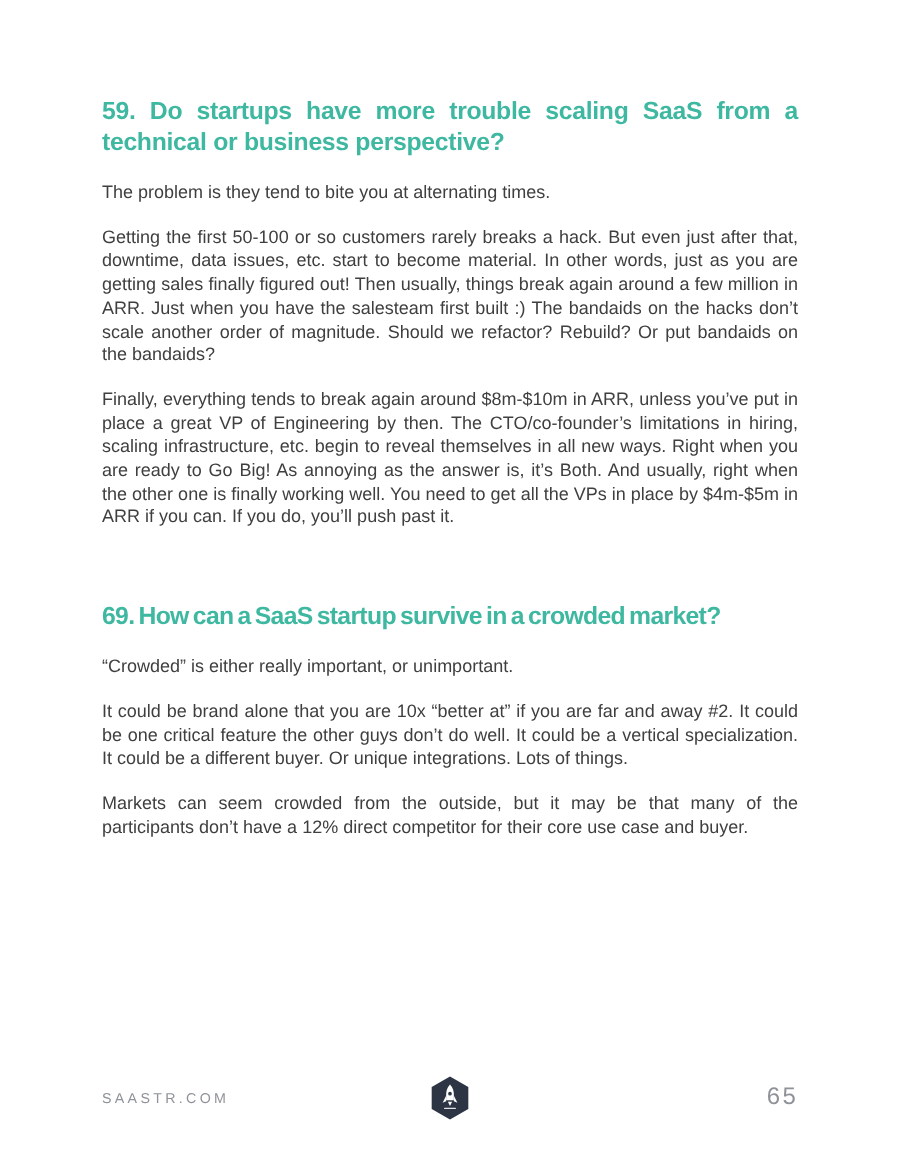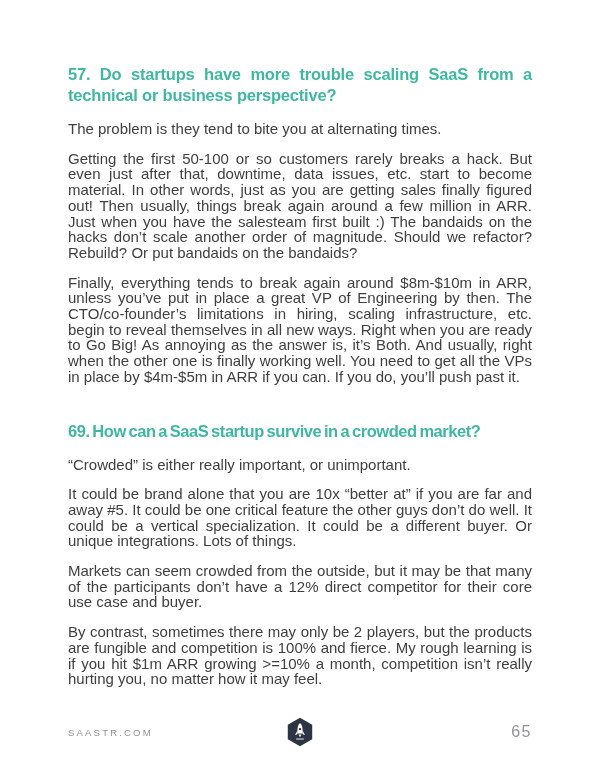--- a/index.html
+++ b/index.html
@@ -23,28 +23,28 @@
     text-align: justify;
     letter-spacing: -0.2px;
     margin: 0 0 15px 0;
   }
   .section-heading.tight {
     white-space: nowrap;
     letter-spacing: -0.45px;
     word-spacing: -1.4px;
   }
   .body-para {
-    font-size: 15px;
+    font-size: 12px;
     line-height: 15.7px;
     color: #3f3f3f;
     text-align: justify;
     margin: 0 0 14px 0;
   }
   .section { margin: 0; }
-  .section + .section { margin-top: 36px; }
+  .section + .section { margin-top: 48px; }
   .footer {
     position: absolute;
     left: 68px;
     right: 68px;
     top: 716px;
     height: 32px;
     display: flex;
     align-items: center;
     justify-content: space-between;
   }
@@ -67,32 +67,31 @@
     height: 30px;
   }
 </style>
 </head>
 <body>
 
 <div class="page">
   <div class="content">
 
     <div class="section">
-      <h1 class="section-heading">57. Do startups have more trouble scaling SaaS from a technical or business perspective?</h1>
+      <h1 class="section-heading">59. Do startups have more trouble scaling SaaS from a technical or business perspective?</h1>
       <p class="body-para">The problem is they tend to bite you at alternating times.</p>
       <p class="body-para">Getting the first 50-100 or so customers rarely breaks a hack. But even just after that, downtime, data issues, etc. start to become material. In other words, just as you are getting sales finally figured out! Then usually, things break again around a few million in ARR. Just when you have the salesteam first built :) The bandaids on the hacks don’t scale another order of magnitude. Should we refactor? Rebuild? Or put bandaids on the bandaids?</p>
       <p class="body-para">Finally, everything tends to break again around $8m-$10m in ARR, unless you’ve put in place a great VP of Engineering by then. The CTO/co-founder’s limitations in hiring, scaling infrastructure, etc. begin to reveal themselves in all new ways. Right when you are ready to Go Big! As annoying as the answer is, it’s Both. And usually, right when the other one is finally working well. You need to get all the VPs in place by $4m-$5m in ARR if you can. If you do, you’ll push past it.</p>
     </div>
 
     <div class="section">
       <h1 class="section-heading tight">69. How can a SaaS startup survive in a crowded market?</h1>
       <p class="body-para">“Crowded” is either really important, or unimportant.</p>
-      <p class="body-para">It could be brand alone that you are 10x “better at” if you are far and away #5. It could be one critical feature the other guys don’t do well. It could be a vertical specialization. It could be a different buyer. Or unique integrations. Lots of things.</p>
+      <p class="body-para">It could be brand alone that you are 10x “better at” if you are far and away #2. It could be one critical feature the other guys don’t do well. It could be a vertical specialization. It could be a different buyer. Or unique integrations. Lots of things.</p>
       <p class="body-para">Markets can seem crowded from the outside, but it may be that many of the participants don’t have a 12% direct competitor for their core use case and buyer.</p>
-      <p class="body-para">By contrast, sometimes there may only be 2 players, but the products are fungible and competition is 100% and fierce. My rough learning is if you hit $1m ARR growing &gt;=10% a month, competition isn’t really hurting you, no matter how it may feel.</p>
     </div>
 
   </div>
 
   <div class="footer">
     <span class="footer-site">SAASTR.COM</span>
 
     <span class="footer-logo">
       <svg width="26" height="30" viewBox="0 0 24 28" xmlns="http://www.w3.org/2000/svg">
         <polygon points="12,0.6 23.4,7.2 23.4,20.8 12,27.4 0.6,20.8 0.6,7.2" fill="#2d3544"></polygon>

